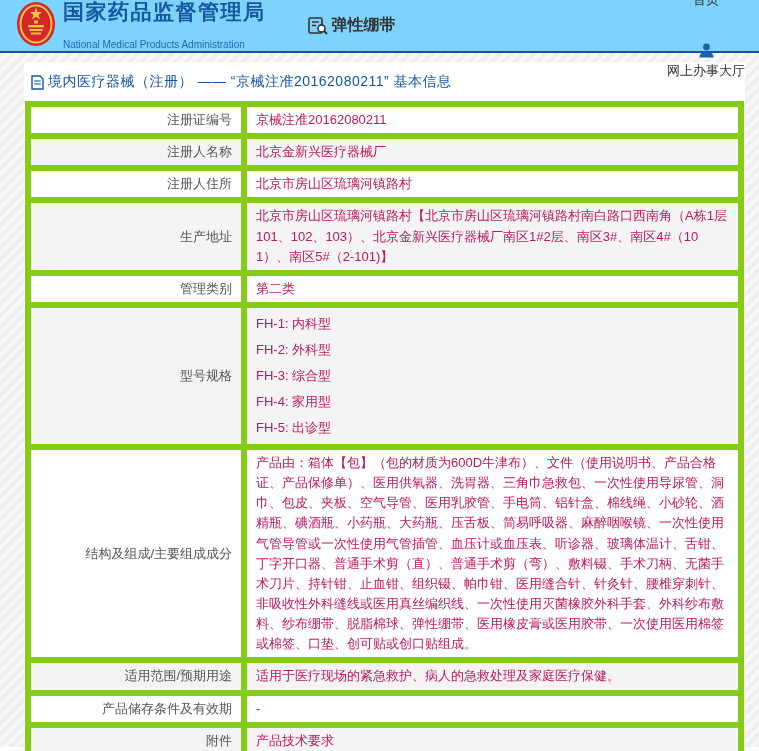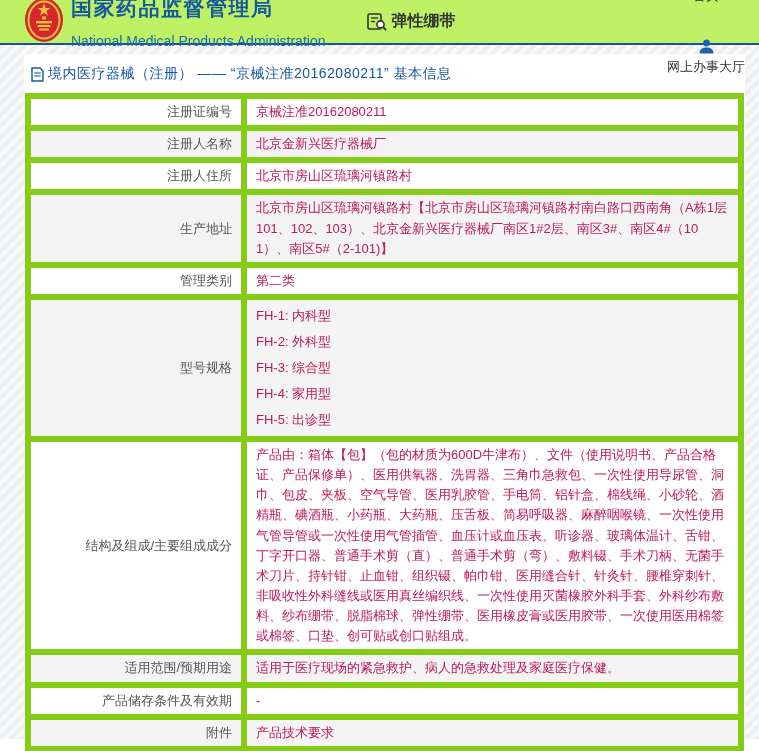--- a/index.html
+++ b/index.html
@@ -3,28 +3,28 @@
 <meta charset="utf-8">
 <style>
   html,body{margin:0;padding:0;}
   body{
     width:759px;height:751px;overflow:hidden;
     font-family:"Liberation Sans","DejaVu Sans",sans-serif;
     background:#fff;
   }
   
   .header{
-    height:43px;background:#bef264;display:flex;align-items:center;
-    padding:0 14px 0 24px;box-sizing:border-box;
+    height:51px;background:#7dd3fc;display:flex;align-items:center;
+    padding:0 14px 0 16px;box-sizing:border-box;
   }
   .brand{display:flex;align-items:center;cursor:pointer;}
   .emblem{width:40px;height:46px;margin-top:-4px;flex:none;}
   .brand-text{margin-left:7px;}
   .brand-cn{color:#1658a0;font-size:21px;font-weight:bold;letter-spacing:1.5px;line-height:24px;}
-  .brand-en{color:#1f69b4;font-size:14px;line-height:12px;margin-top:15px;}
+  .brand-en{color:#1f69b4;font-size:10px;line-height:12px;margin-top:15px;}
   .dq{display:flex;align-items:center;margin-left:42px;cursor:pointer;}
   .dq-ic{width:20px;height:18px;margin-right:4px;display:inline-flex;}
   .dq-label{color:#333;font-size:16px;font-weight:bold;}
   .nav{margin-left:auto;display:flex;gap:34px;flex-direction:column;}
   .nav-item{display:flex;flex-direction:column;align-items:center;cursor:pointer;}
   .nav-item .nv-ic{width:17px;height:15px;display:inline-flex;}
   .nav-item .nv-lb{color:#333;font-size:13px;margin-top:4px;white-space:nowrap;}
   .header-rule{height:2px;background:#1d4f9c;}
   
   .below{

